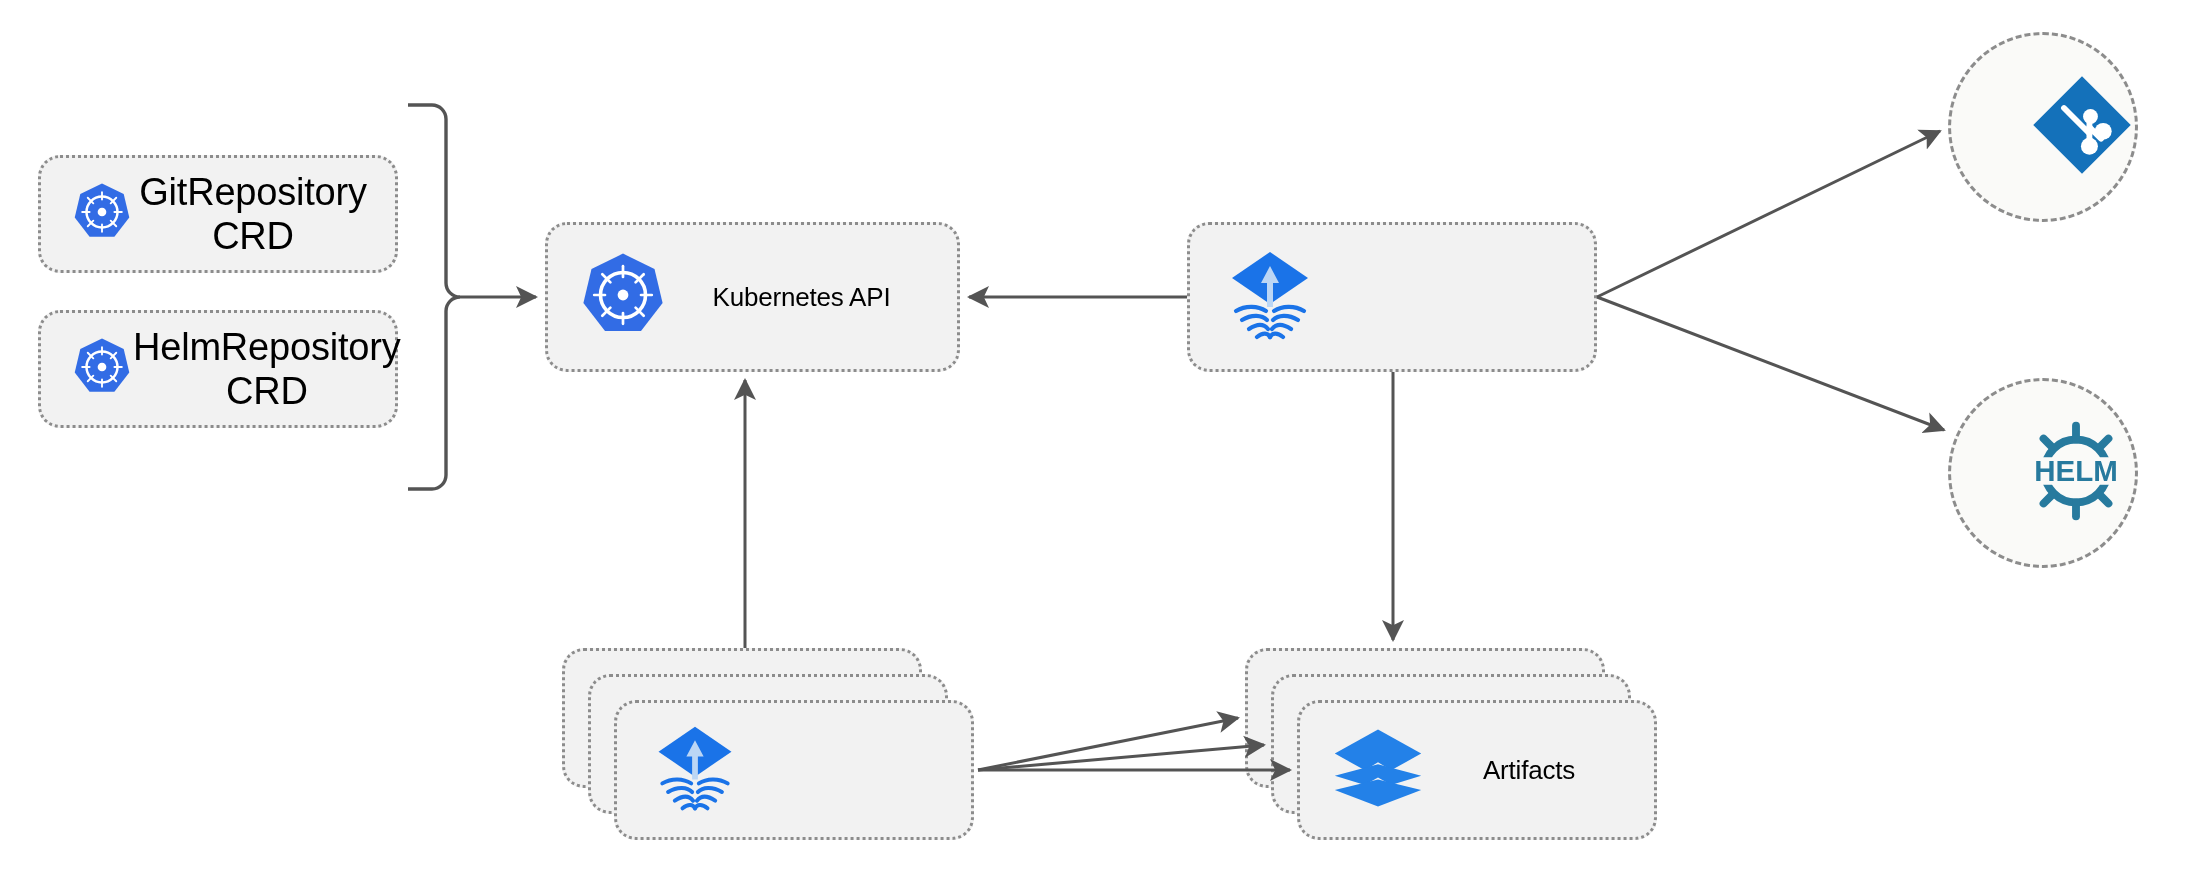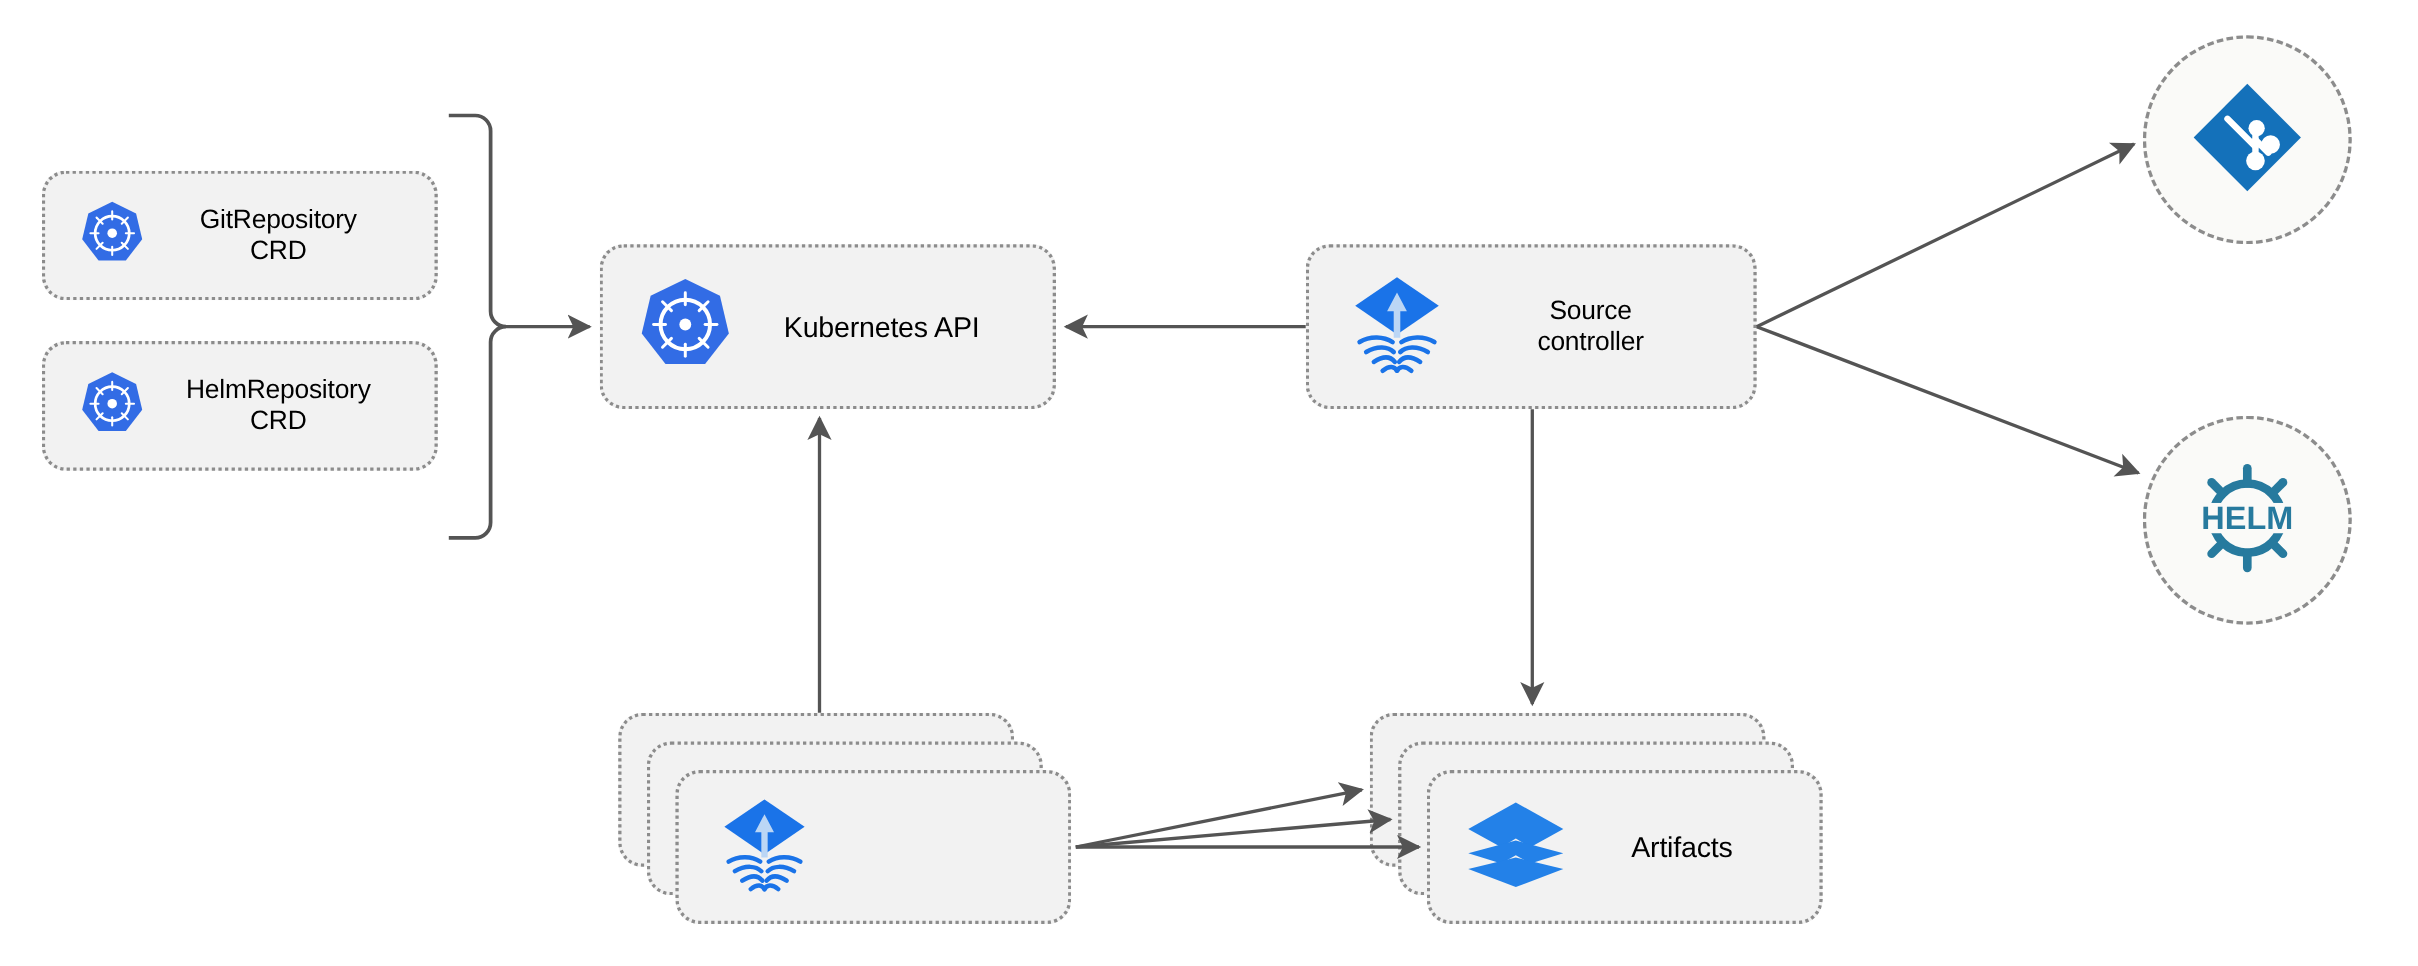--- a/index.html
+++ b/index.html
@@ -52,32 +52,32 @@
     flex: 1 1 auto;
     text-align: center;
     color: #000000;
     font-size: 26px;
     line-height: 1.16;
     letter-spacing: -0.2px;
     white-space: pre-line;
     padding-right: 22px;
   }
   .node-label.two-line {
-    font-size: 24px;
+    font-size: 38px;
   }
   
   .circle-node {
     position: absolute;
     box-sizing: border-box;
     border-radius: 50%;
     background: #fafaf8;
     border: 3px dashed #8c8c8c;
     display: flex;
     align-items: center;
-    justify-content: center;
+    justify-content: flex-end;
   }
   
   #connectors {
     position: absolute;
     left: 0;
     top: 0;
     width: 2198px;
     height: 878px;
     z-index: 5;
     pointer-events: none;
@@ -180,22 +180,20 @@
             <path d="M54 66 C62 61, 74 60, 84 66"></path>
             <path d="M22 75 C32 69, 42 70, 47 75"></path>
             <path d="M53 75 C58 70, 68 69, 78 75"></path>
             <path d="M29 84 C38 78, 44 79, 48 84"></path>
             <path d="M52 84 C56 79, 62 78, 71 84"></path>
             <path d="M37 92 C43 87, 48 88, 50 92"></path>
             <path d="M50 92 C52 88, 57 87, 63 92"></path>
           </g>
         </svg>
       </span>
-      <span class="node-label two-line">Source
-controller</span>
     </div>
   </div>
 
   <div class="node stack-back" style="left:562px; top:648px; width:360px; height:140px;"></div>
   <div class="node stack-mid" style="left:588px; top:674px; width:360px; height:140px;"></div>
   <div class="node stack-front" style="left:614px; top:700px; width:360px; height:140px;">
     <div class="node-inner">
       <span class="node-icon">
         <svg width="96" height="96" viewBox="0 0 100 100" aria-hidden="true">
           <polygon points="50,7 88,33 50,59 12,33" fill="#1A73E8"></polygon>

